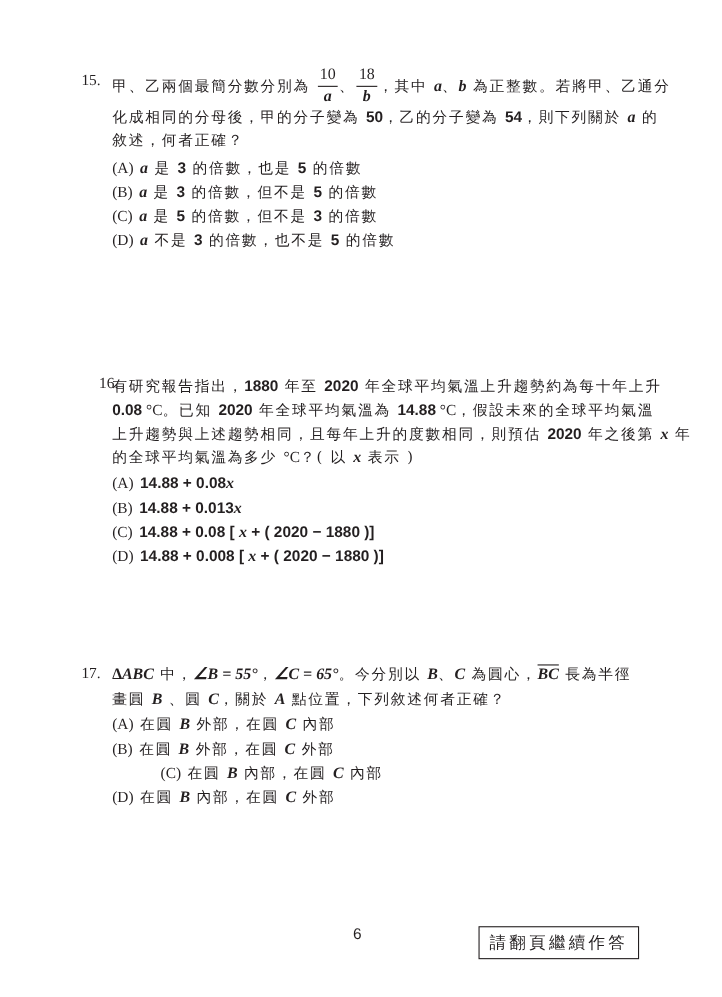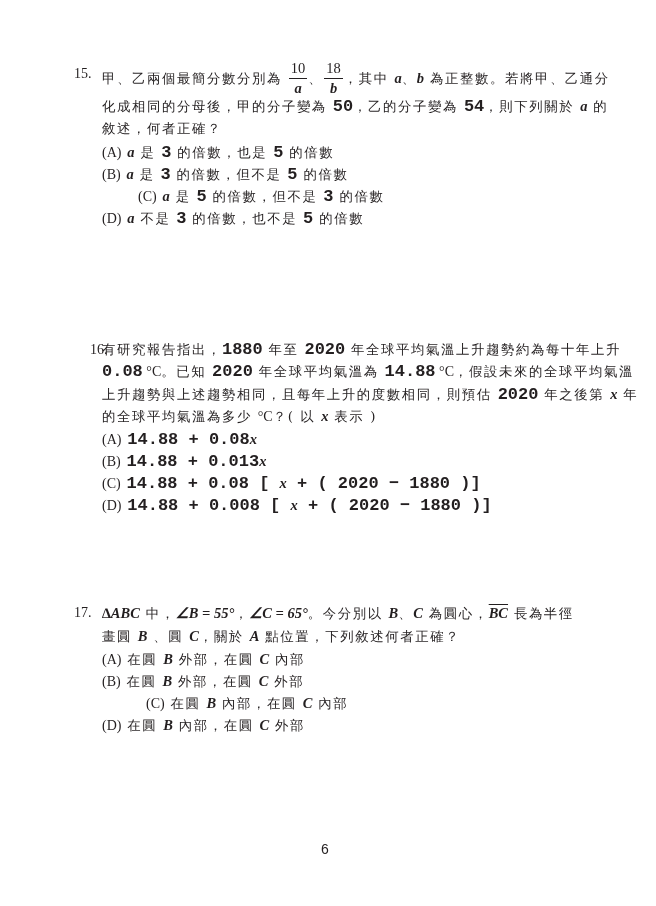--- a/index.html
+++ b/index.html
@@ -37,24 +37,24 @@
       position: absolute;
       left: 0;
       font-family: "Liberation Serif", serif;
       font-size: 14px;
       letter-spacing: 0;
     }
     .q-body {
       left: 28px;
     }
     .b {
-      font-family: Liberation Mono, monospace;
+      font-family: Liberation Sans, sans-serif;
       font-weight: bold;
       letter-spacing: 0;
-      font-size: 17px;
+      font-size: 14px;
     }
     .bi {
       font-family: "Liberation Serif", serif;
       font-weight: bold;
       font-style: italic;
       letter-spacing: 0;
       font-size: 14.5px;
     }
     .lat {
       font-family: "Liberation Serif", serif;
@@ -134,21 +134,21 @@
     </div>
     <div class="q-line q-body" style="top:60px;">
       <span>敘述，何者正確？</span>
     </div>
     <div class="q-line q-body" style="top:83px;">
       <span class="opt-label">(A)</span> <span class="bi">a</span><span> 是 </span><span class="b">3</span><span> 的倍數，也是 </span><span class="b">5</span><span> 的倍數</span>
     </div>
     <div class="q-line q-body" style="top:105px;">
       <span class="opt-label">(B)</span> <span class="bi">a</span><span> 是 </span><span class="b">3</span><span> 的倍數，但不是 </span><span class="b">5</span><span> 的倍數</span>
     </div>
-    <div class="q-line q-body" style="top:127px;margin-left:36px;">
+    <div class="q-line q-body" style="top:127px;">
       <span class="opt-label">(C)</span> <span class="bi">a</span><span> 是 </span><span class="b">5</span><span> 的倍數，但不是 </span><span class="b">3</span><span> 的倍數</span>
     </div>
     <div class="q-line q-body" style="top:149px;">
       <span class="opt-label">(D)</span> <span class="bi">a</span><span> 不是 </span><span class="b">3</span><span> 的倍數，也不是 </span><span class="b">5</span><span> 的倍數</span>
     </div>
   </div>
 
   <div class="question" style="top:339px;">
     <span class="q-line q-num" style="top:0px;margin-left:16px;">16.</span>
     <div class="q-line q-body" style="top:0px;">
@@ -193,14 +193,15 @@
     </div>
     <div class="q-line q-body" style="top:90px;margin-left:44px;">
       <span class="opt-label">(C)</span><span> 在圓 </span><span class="bi">B</span><span> 內部，在圓 </span><span class="bi">C</span><span> 內部</span>
     </div>
     <div class="q-line q-body" style="top:112px;">
       <span class="opt-label">(D)</span><span> 在圓 </span><span class="bi">B</span><span> 內部，在圓 </span><span class="bi">C</span><span> 外部</span>
     </div>
   </div>
 
   <div class="page-number">6</div>
+  <div class="continue-box">請翻頁繼續作答</div>
 
 </div>
 
 </body></html>

